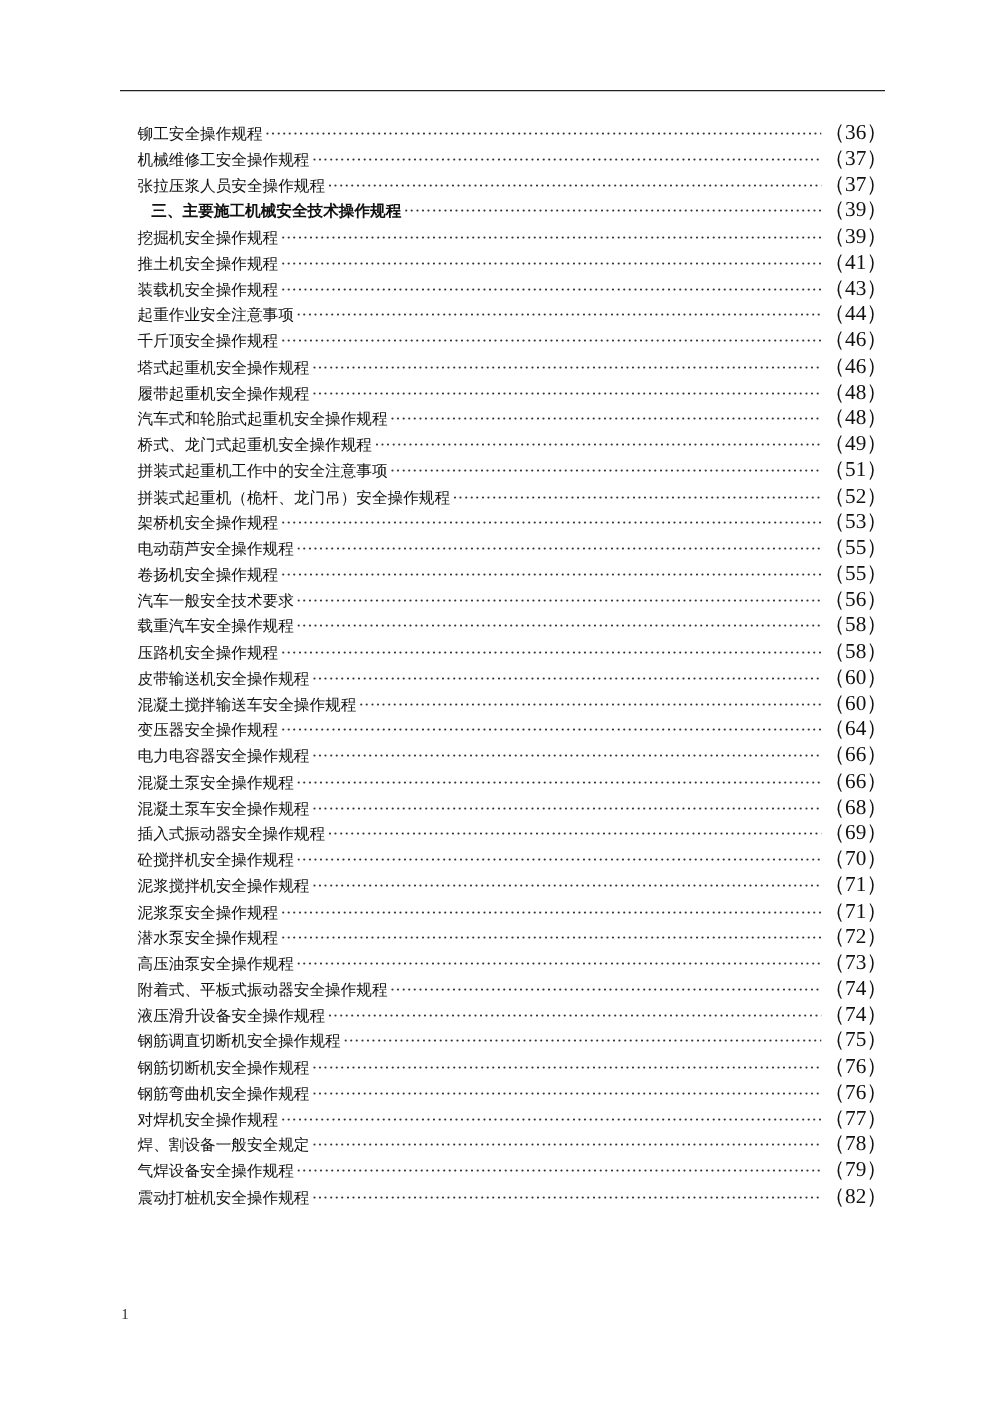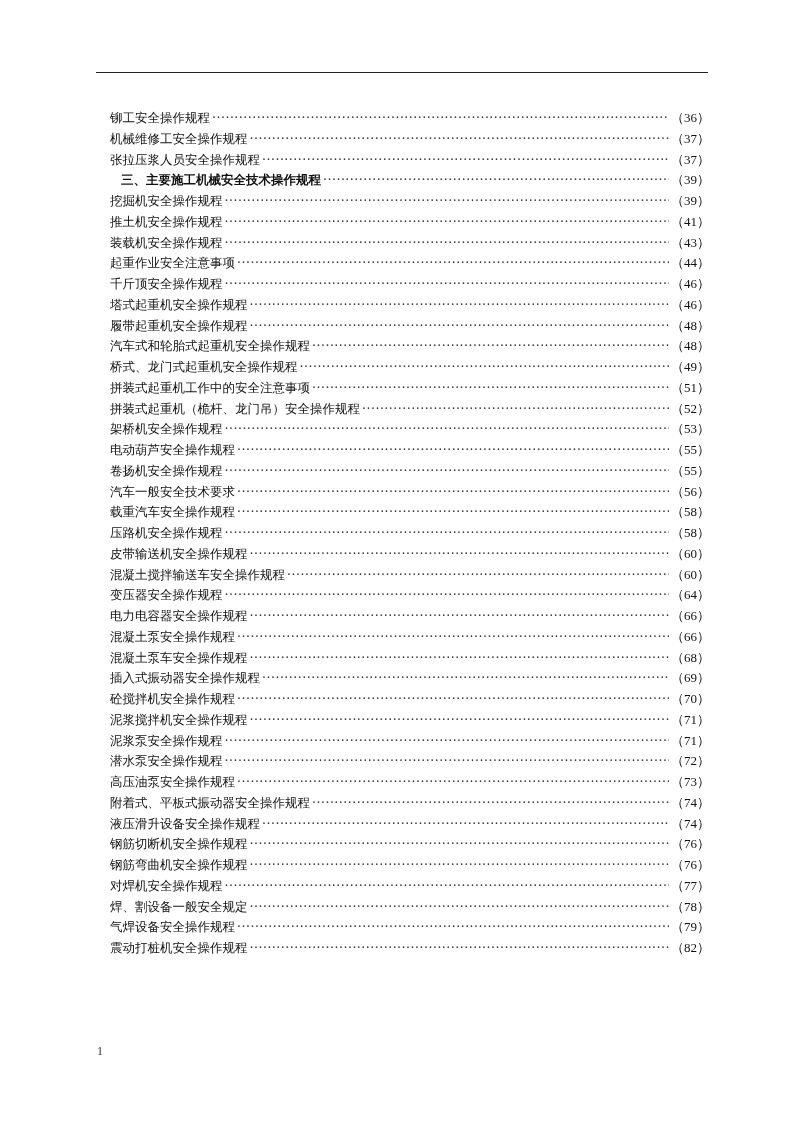--- a/index.html
+++ b/index.html
@@ -1,27 +1,27 @@
 <!DOCTYPE html>
 <html><head>
   <meta charset="utf-8">
   <style>
     html, body { margin: 0; padding: 0; background: #ffffff; }
     body { width: 793px; height: 1122px; position: relative; overflow: hidden;
       font-family: "DejaVu Serif", "Liberation Serif", serif; color: #111; }
     .header-rule { position: absolute; left: 96px; top: 72px; width: 612px; height: 0;
       border-top: 1px solid #222; }
-    .toc { position: absolute; left: 96px; top: 108px; width: 614px; }
+    .toc { position: absolute; left: 96px; top: 96px; width: 614px; }
     .toc-row { display: flex; align-items: baseline; height: 20.75px; font-size: 12.5px; line-height: 20.75px; white-space: nowrap; }
     .toc-row.indent { padding-left: 14px; }
     .toc-row.section { font-weight: bold; margin-left: 25px; }
     .toc-title { flex: 0 0 auto; }
     .toc-dots { flex: 1 1 auto; overflow: hidden; margin: 0 2px; color: #333; letter-spacing: 0.5px; font-weight: normal; }
     .toc-dots::after { content: "··················································································································································································"; }
-    .toc-page { flex: 0 0 auto; font-family: "Liberation Serif", serif; font-size: 13px; font-weight: normal; }
+    .toc-page { flex: 0 0 auto; font-family: "Liberation Serif", serif; font-size: 17px; font-weight: normal; }
     .page-number { position: absolute; left: 97px; top: 1044px; font-size: 12px;
       font-family: "Liberation Serif", serif; color: #333; }
   </style>
 </head>
 <body>
 
 <div class="header-rule"></div>
 
 <div class="toc" id="toc">
     <div class="toc-row indent">
@@ -193,20 +193,25 @@
       <span class="toc-title">附着式、平板式振动器安全操作规程</span>
       <span class="toc-dots"></span>
       <span class="toc-page">（74）</span>
     </div>
     <div class="toc-row indent">
       <span class="toc-title">液压滑升设备安全操作规程</span>
       <span class="toc-dots"></span>
       <span class="toc-page">（74）</span>
     </div>
     <div class="toc-row indent">
+      <span class="toc-title">钢筋调直切断机安全操作规程</span>
+      <span class="toc-dots"></span>
+      <span class="toc-page">（75）</span>
+    </div>
+    <div class="toc-row indent">
       <span class="toc-title">钢筋切断机安全操作规程</span>
       <span class="toc-dots"></span>
       <span class="toc-page">（76）</span>
     </div>
     <div class="toc-row indent">
       <span class="toc-title">钢筋弯曲机安全操作规程</span>
       <span class="toc-dots"></span>
       <span class="toc-page">（76）</span>
     </div>
     <div class="toc-row indent">

